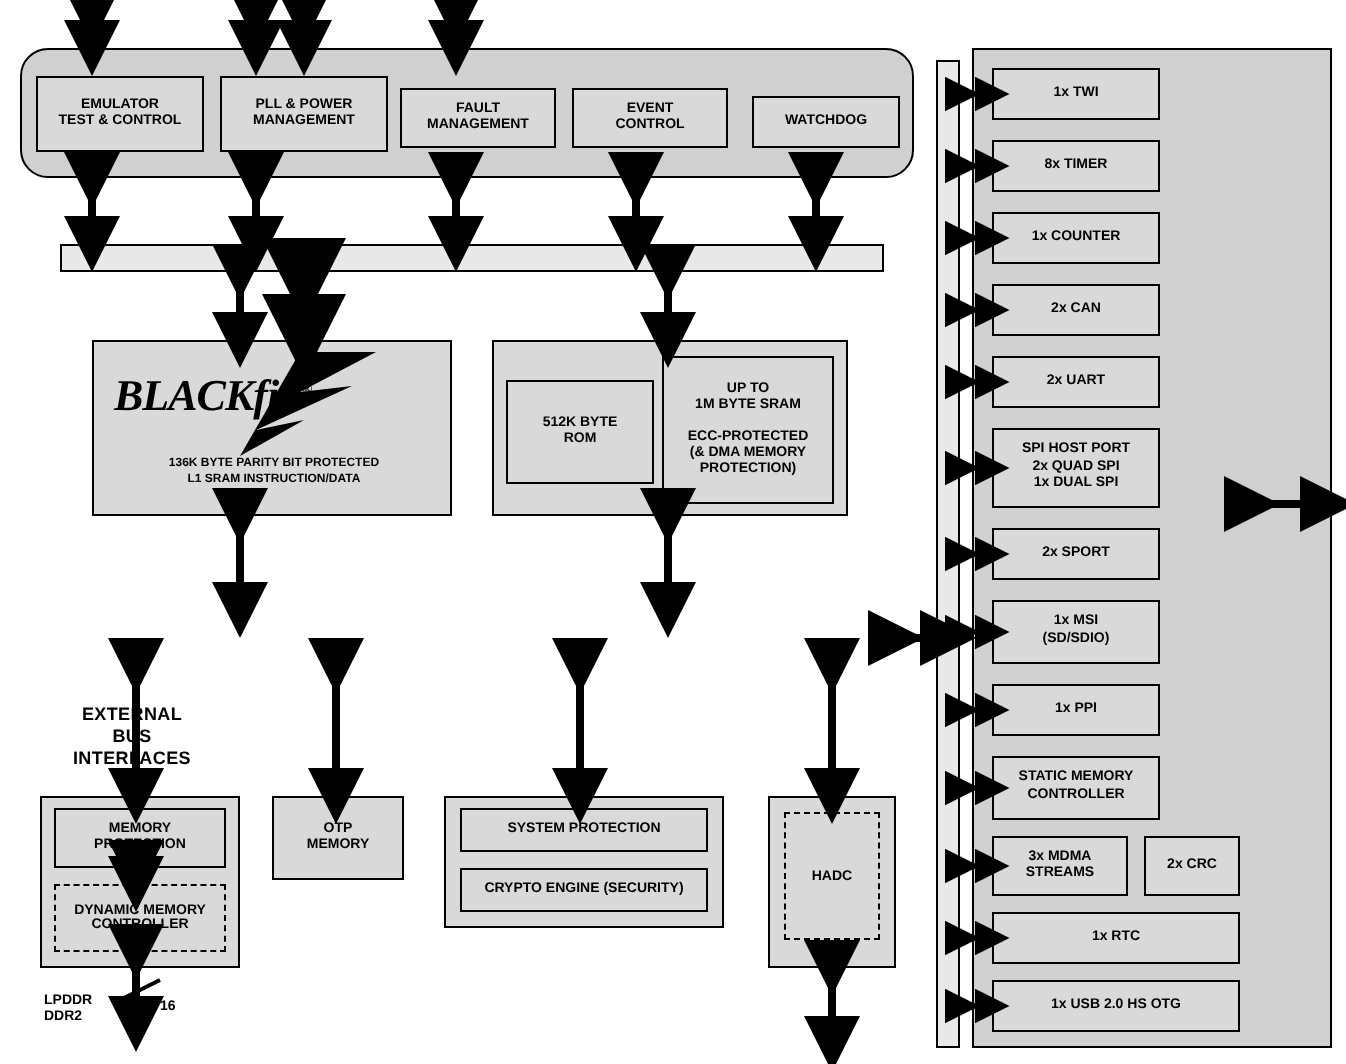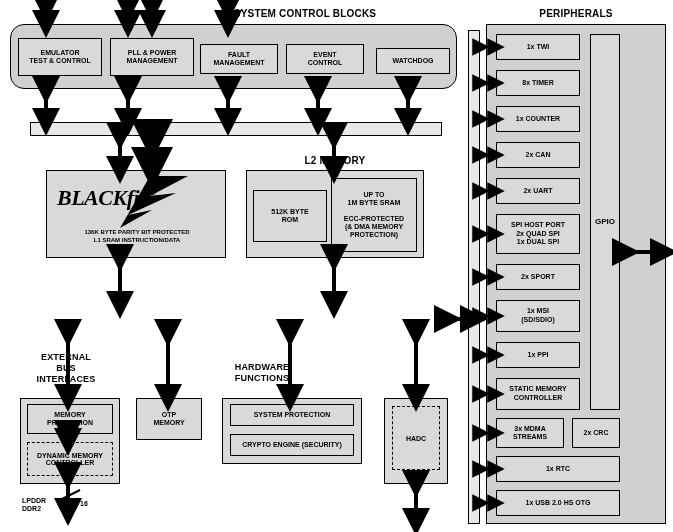--- a/index.html
+++ b/index.html
@@ -20,21 +20,20 @@
   svg{position:absolute;left:0;top:0;width:673px;height:532px;pointer-events:none;}
   .bar{background:#e8e8e8;border:1.5px solid #000;}
   .dash{border:1.5px dashed #000;background:#d9d9d9;}
   .bf{font-family:"Liberation Serif",serif;font-style:italic;font-weight:bold;}
 </style>
 </head>
 <body>
 
 <div id="root">
 
-  <div class="abs ttl txt10" style="left:150px;top:8px;width:310px;">SYSTEM CONTROL BLOCKS</div>
   <div class="abs panel rounded" style="left:10px;top:24px;width:447px;height:65px;"></div>
 
   <div class="abs box txt7 bold" style="left:18px;top:38px;width:84px;height:38px;">
     <span class="lbl" style="white-space:pre-line;">EMULATOR
 TEST &amp; CONTROL</span>
   </div>
   <div class="abs box txt7 bold" style="left:110px;top:38px;width:84px;height:38px;">
     <span class="lbl" style="white-space:pre-line;">PLL &amp; POWER
 MANAGEMENT</span>
   </div>
@@ -57,41 +56,38 @@
       <span>BLACKfin</span><span class="txt7" style="vertical-align:super;">®</span>
     </div>
     <div class="abs txt6 bold" style="left:4px;top:58px;width:172px;text-align:center;white-space:pre-line;line-height:1.25;">136K BYTE PARITY BIT PROTECTED
 L1 SRAM INSTRUCTION/DATA</div>
   </div>
 
   <svg viewBox="0 0 673 532">
     <path d="M150 176 L188 176 L150 196 L176 193 L128 215 L152 210 L120 228 Z" fill="#000"></path>
   </svg>
 
-  <div class="abs ttl txt10" style="left:246px;top:155px;width:178px;">L2 MEMORY</div>
   <div class="abs box" style="left:246px;top:170px;width:178px;height:88px;display:block;"></div>
   <div class="abs box txt7 bold" style="left:253px;top:190px;width:74px;height:52px;">
     <span class="lbl" style="white-space:pre-line;">512K BYTE
 ROM</span>
   </div>
   <div class="abs box txt7 bold" style="left:331px;top:178px;width:86px;height:74px;">
     <span class="lbl" style="white-space:pre-line;line-height:1.15;">UP TO
 1M BYTE SRAM
 
 ECC-PROTECTED
 (&amp; DMA MEMORY
 PROTECTION)</span>
   </div>
 
 
   <div class="abs ttl txt9" style="left:14px;top:352px;width:104px;white-space:pre-line;line-height:1.2;">EXTERNAL
 BUS
 INTERFACES</div>
-  <div class="abs ttl txt9" style="left:212px;top:362px;width:100px;white-space:pre-line;line-height:1.2;">HARDWARE
-FUNCTIONS</div>
 
   <div class="abs box" style="left:20px;top:398px;width:100px;height:86px;display:block;"></div>
   <div class="abs box txt7 bold" style="left:27px;top:404px;width:86px;height:30px;">
     <span class="lbl" style="white-space:pre-line;">MEMORY
 PROTECTION</span>
   </div>
   <div class="abs dash txt7 bold" style="left:27px;top:442px;width:86px;height:34px;display:flex;align-items:center;justify-content:center;text-align:center;">
     <span class="lbl" style="white-space:pre-line;">DYNAMIC MEMORY
 CONTROLLER</span>
   </div>
@@ -110,21 +106,20 @@
   </div>
   <div class="abs box txt7 bold" style="left:230px;top:434px;width:124px;height:22px;">
     <span class="lbl">CRYPTO ENGINE (SECURITY)</span>
   </div>
 
   <div class="abs box" style="left:384px;top:398px;width:64px;height:86px;display:block;"></div>
   <div class="abs dash txt7 bold" style="left:392px;top:406px;width:48px;height:64px;display:flex;align-items:center;justify-content:center;">
     <span class="lbl">HADC</span>
   </div>
 
-  <div class="abs ttl txt10" style="left:486px;top:8px;width:180px;">PERIPHERALS</div>
   <div class="abs panel" style="left:486px;top:24px;width:180px;height:500px;"></div>
 
   <div class="abs bar" style="left:468px;top:30px;width:12px;height:494px;"></div>
 
   <div class="abs box txt7 bold" style="left:496px;top:34px;width:84px;height:26px;">
       <span class="lbl" style="white-space:pre-line;">1x TWI</span>
     </div>
   <div class="abs box txt7 bold" style="left:496px;top:70px;width:84px;height:26px;">
       <span class="lbl" style="white-space:pre-line;">8x TIMER</span>
     </div>
@@ -150,23 +145,20 @@
 (SD/SDIO)</span>
     </div>
   <div class="abs box txt7 bold" style="left:496px;top:342px;width:84px;height:26px;">
       <span class="lbl" style="white-space:pre-line;">1x PPI</span>
     </div>
   <div class="abs box txt7 bold" style="left:496px;top:378px;width:84px;height:32px;">
       <span class="lbl" style="white-space:pre-line;line-height:1.25;">STATIC MEMORY
 CONTROLLER</span>
     </div>
 
-  <div class="abs box txt8 bold" style="left:590px;top:34px;width:30px;height:376px;">
-    <span class="lbl">GPIO</span>
-  </div>
 
   <div class="abs box txt7 bold" style="left:496px;top:418px;width:68px;height:30px;">
       <span class="lbl" style="white-space:pre-line;">3x MDMA
 STREAMS</span>
     </div>
   <div class="abs box txt7 bold" style="left:572px;top:418px;width:48px;height:30px;">
       <span class="lbl" style="white-space:pre-line;">2x CRC</span>
     </div>
   <div class="abs box txt7 bold" style="left:496px;top:456px;width:124px;height:26px;">
       <span class="lbl" style="white-space:pre-line;">1x RTC</span>

